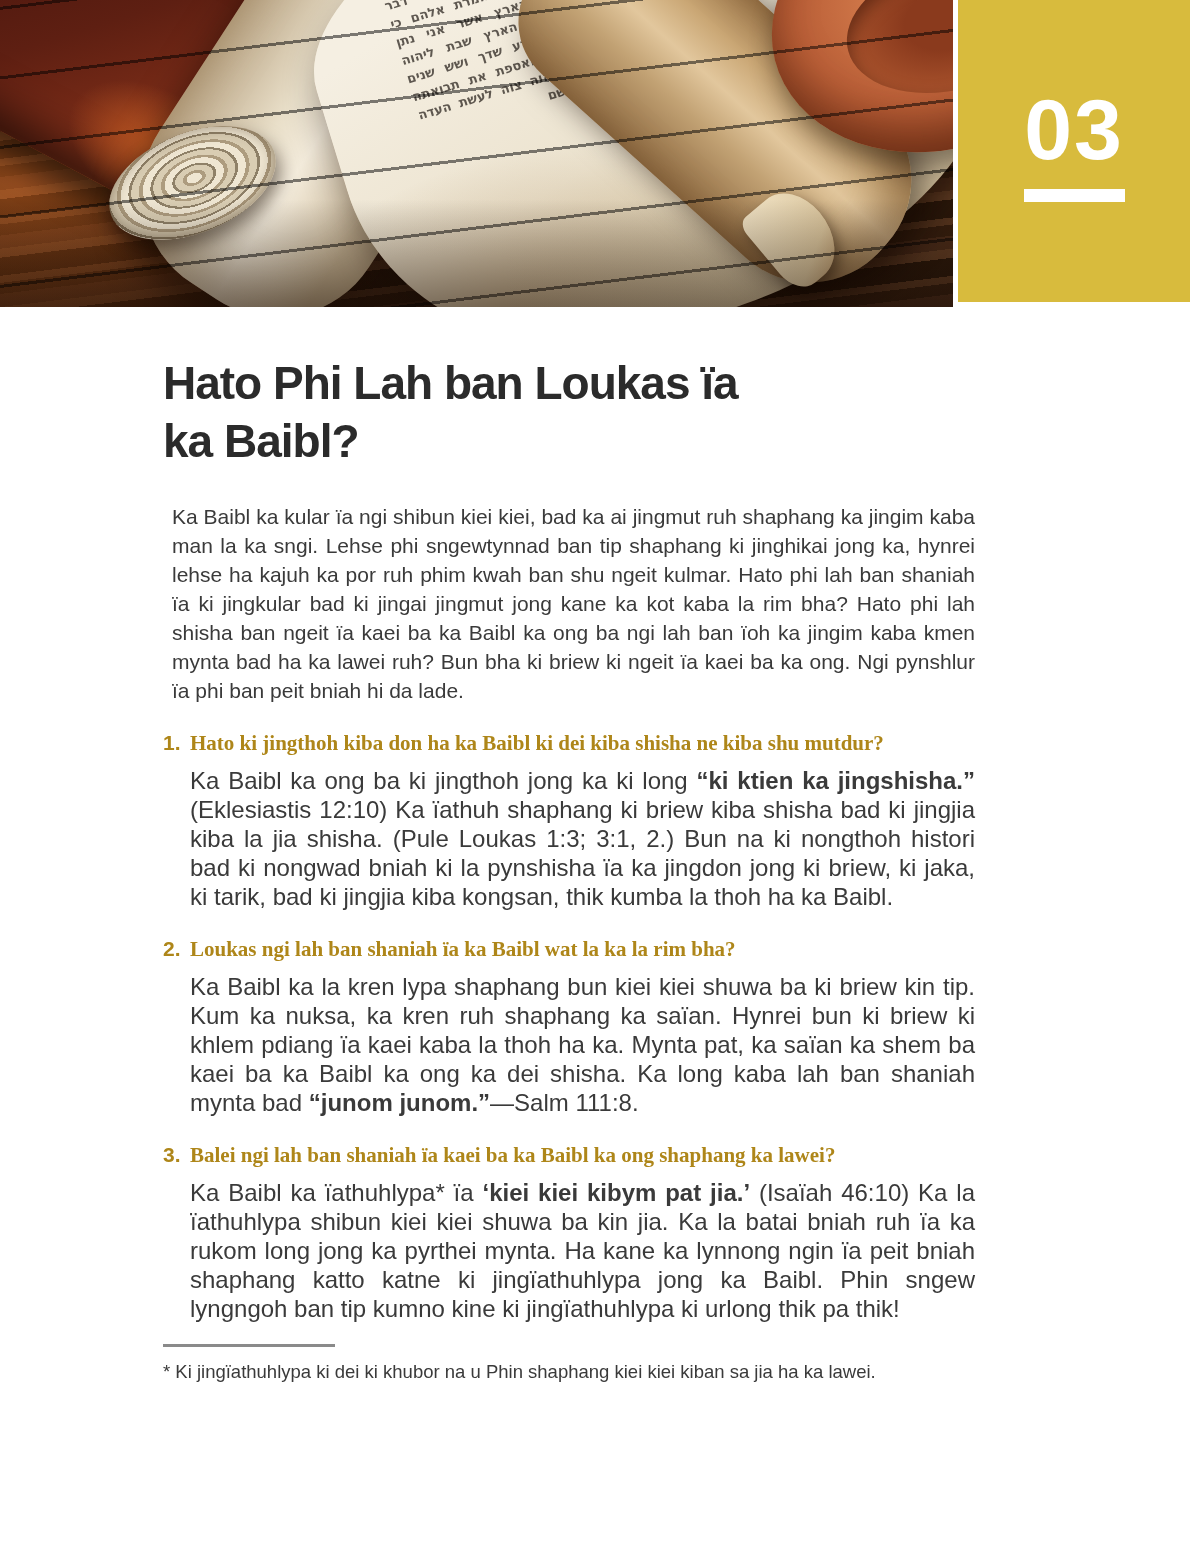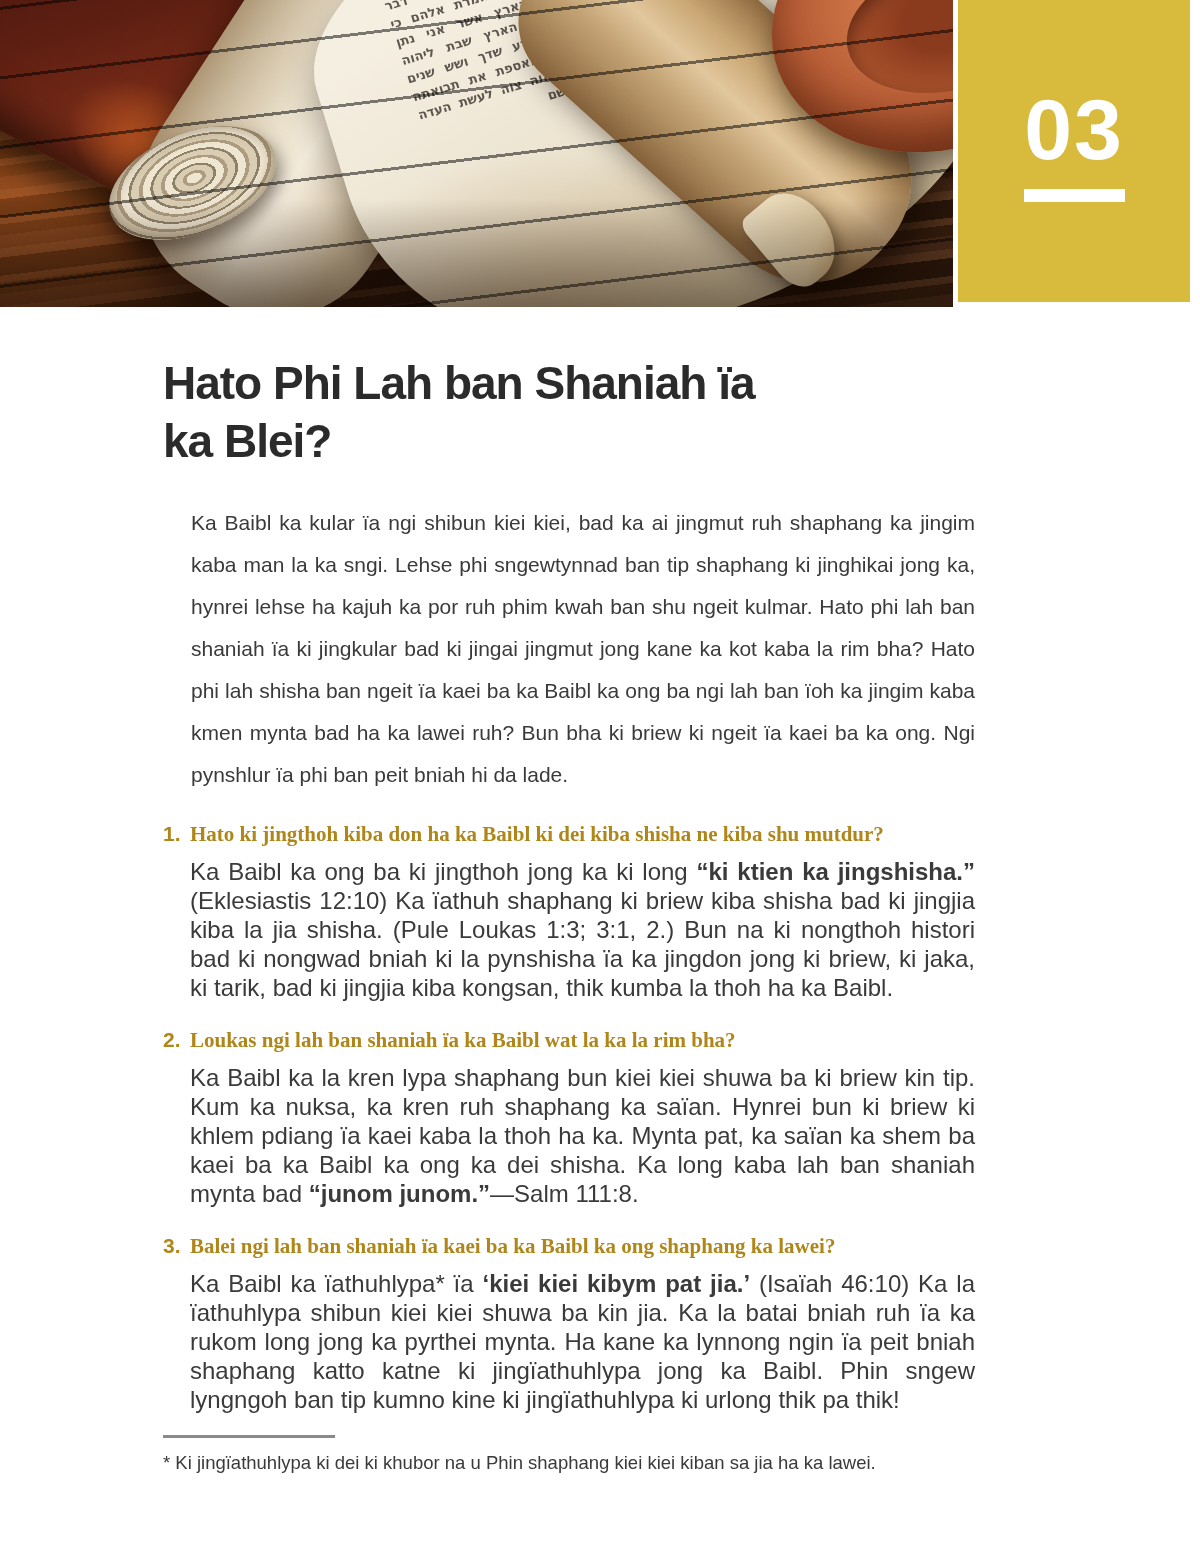--- a/index.html
+++ b/index.html
@@ -123,22 +123,22 @@
 
   
   .content{padding:47px 225px 60px 163px;}
   .title{
     max-width:620px;
     font-size:46px;line-height:58px;letter-spacing:-1px;
     font-weight:700;color:var(--title-text);
     margin-bottom:32px;
   }
   .intro{
-    margin-left:28px;
-    font-size:21px;line-height:42px;color:var(--body-text);
+    margin-left:9px;
+    font-size:21px;line-height:29px;color:var(--body-text);
     text-align:justify;
   }
   .question{margin-top:25px;}
   .q-heading{
     display:flex;margin-right:-25px;
     font-size:21px;line-height:26px;font-weight:700;color:var(--heading-gold);
   }
   .q-num{flex:0 0 27px;}
   .q-text{flex:1;font-family:Liberation Serif, serif;}
   .q-body{
@@ -175,21 +175,21 @@
       <div class="pot"></div>
       <div class="pot-inner"></div>
     </div>
     <div class="badge">
       <div class="badge-number">03</div>
       <div class="badge-underline"></div>
     </div>
   </header>
 
   <main class="content">
-    <h1 class="title">Hato Phi Lah ban Shaniah ïa ka Blei?</h1>
+    <h1 class="title">Hato Phi Lah ban Loukas ïa ka Baibl?</h1>
 
     <p class="intro">Ka Baibl ka kular ïa ngi shibun kiei kiei, bad ka ai jingmut ruh shaphang ka jingim kaba man la ka sngi. Lehse phi sngewtynnad ban tip shaphang ki jinghikai jong ka, hynrei lehse ha kajuh ka por ruh phim kwah ban shu ngeit kulmar. Hato phi lah ban shaniah ïa ki jingkular bad ki jingai jingmut jong kane ka kot kaba la rim bha? Hato phi lah shisha ban ngeit ïa kaei ba ka Baibl ka ong ba ngi lah ban ïoh ka jingim kaba kmen mynta bad ha ka lawei ruh? Bun bha ki briew ki ngeit ïa kaei ba ka ong. Ngi pynshlur ïa phi ban peit bniah hi da lade.</p>
 
     <section class="question">
       <h2 class="q-heading">
         <span class="q-num">1.</span>
         <span class="q-text">Hato ki jingthoh kiba don ha ka Baibl ki dei kiba shisha ne kiba shu mutdur?</span>
       </h2>
       <p class="q-body"><span>Ka Baibl ka ong ba ki jingthoh jong ka ki long </span><span class="seg-bold">“ki ktien ka jingshisha.”</span><span> (Eklesiastis 12:10) Ka ïathuh shaphang ki briew kiba shisha bad ki jingjia kiba la jia shisha. (Pule Loukas 1:3; 3:1, 2.) Bun na ki nongthoh histori bad ki nongwad bniah ki la pynshisha ïa ka jingdon jong ki briew, ki jaka, ki tarik, bad ki jingjia kiba kongsan, thik kumba la thoh ha ka Baibl.</span></p>
     </section>

